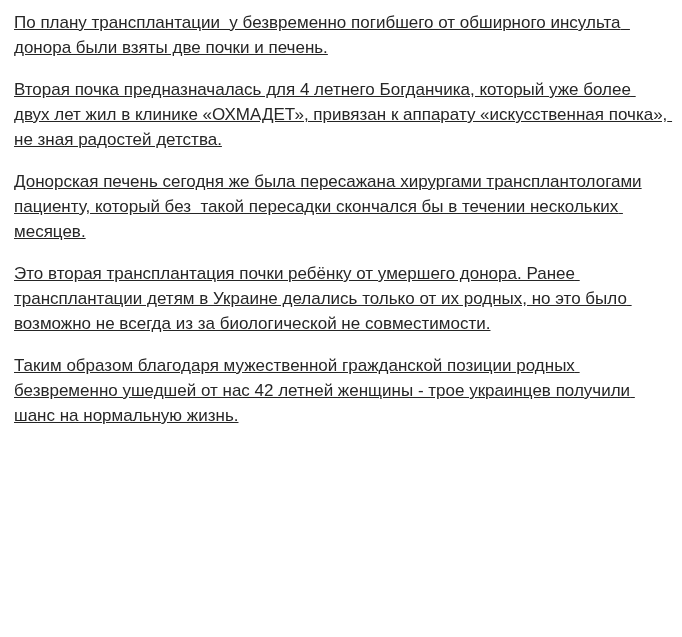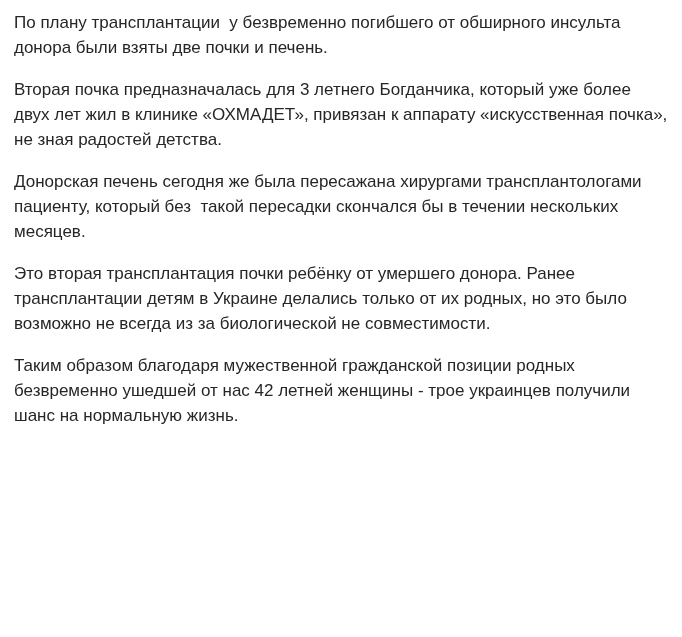--- a/index.html
+++ b/index.html
@@ -11,38 +11,39 @@
     width: 682px;
     height: 637px;
     overflow: hidden;
     font-family: "Liberation Sans", sans-serif;
     color: #252525;
   }
   #article {
     padding: 10px 14px 0 14px;
     box-sizing: border-box;
     width: 682px;
+    text-decoration: underline;
   }
   p.para {
     margin: 0 0 17px 0;
     font-size: 17px;
     line-height: 25px;
     color: #262626;
     font-family: "Liberation Sans", sans-serif;
     text-align: left;
     white-space: pre-wrap;
     word-wrap: break-word;
   }
   p.para:last-child {
     margin-bottom: 8px;
   }
 </style>
 </head>
 <body>
 
 <div id="article">
   <p class="para">По плану трансплантации  у безвременно погибшего от обширного инсульта  донора были взяты две почки и печень.</p>
-  <p class="para">Вторая почка предназначалась для 3 летнего Богданчика, который уже более двух лет жил в клинике «ОХМАДЕТ», привязан к аппарату «искусственная почка», не зная радостей детства.</p>
+  <p class="para">Вторая почка предназначалась для 4 летнего Богданчика, который уже более двух лет жил в клинике «ОХМАДЕТ», привязан к аппарату «искусственная почка», не зная радостей детства.</p>
   <p class="para">Донорская печень сегодня же была пересажана хирургами трансплантологами
 пациенту, который без  такой пересадки скончался бы в течении нескольких месяцев.</p>
   <p class="para">Это вторая трансплантация почки ребёнку от умершего донора. Ранее трансплантации детям в Украине делались только от их родных, но это было возможно не всегда из за биологической не совместимости.</p>
   <p class="para">Таким образом благодаря мужественной гражданской позиции родных безвременно ушедшей от нас 42 летней женщины - трое украинцев получили шанс на нормальную жизнь.</p>
 </div>
 
 </body></html>

